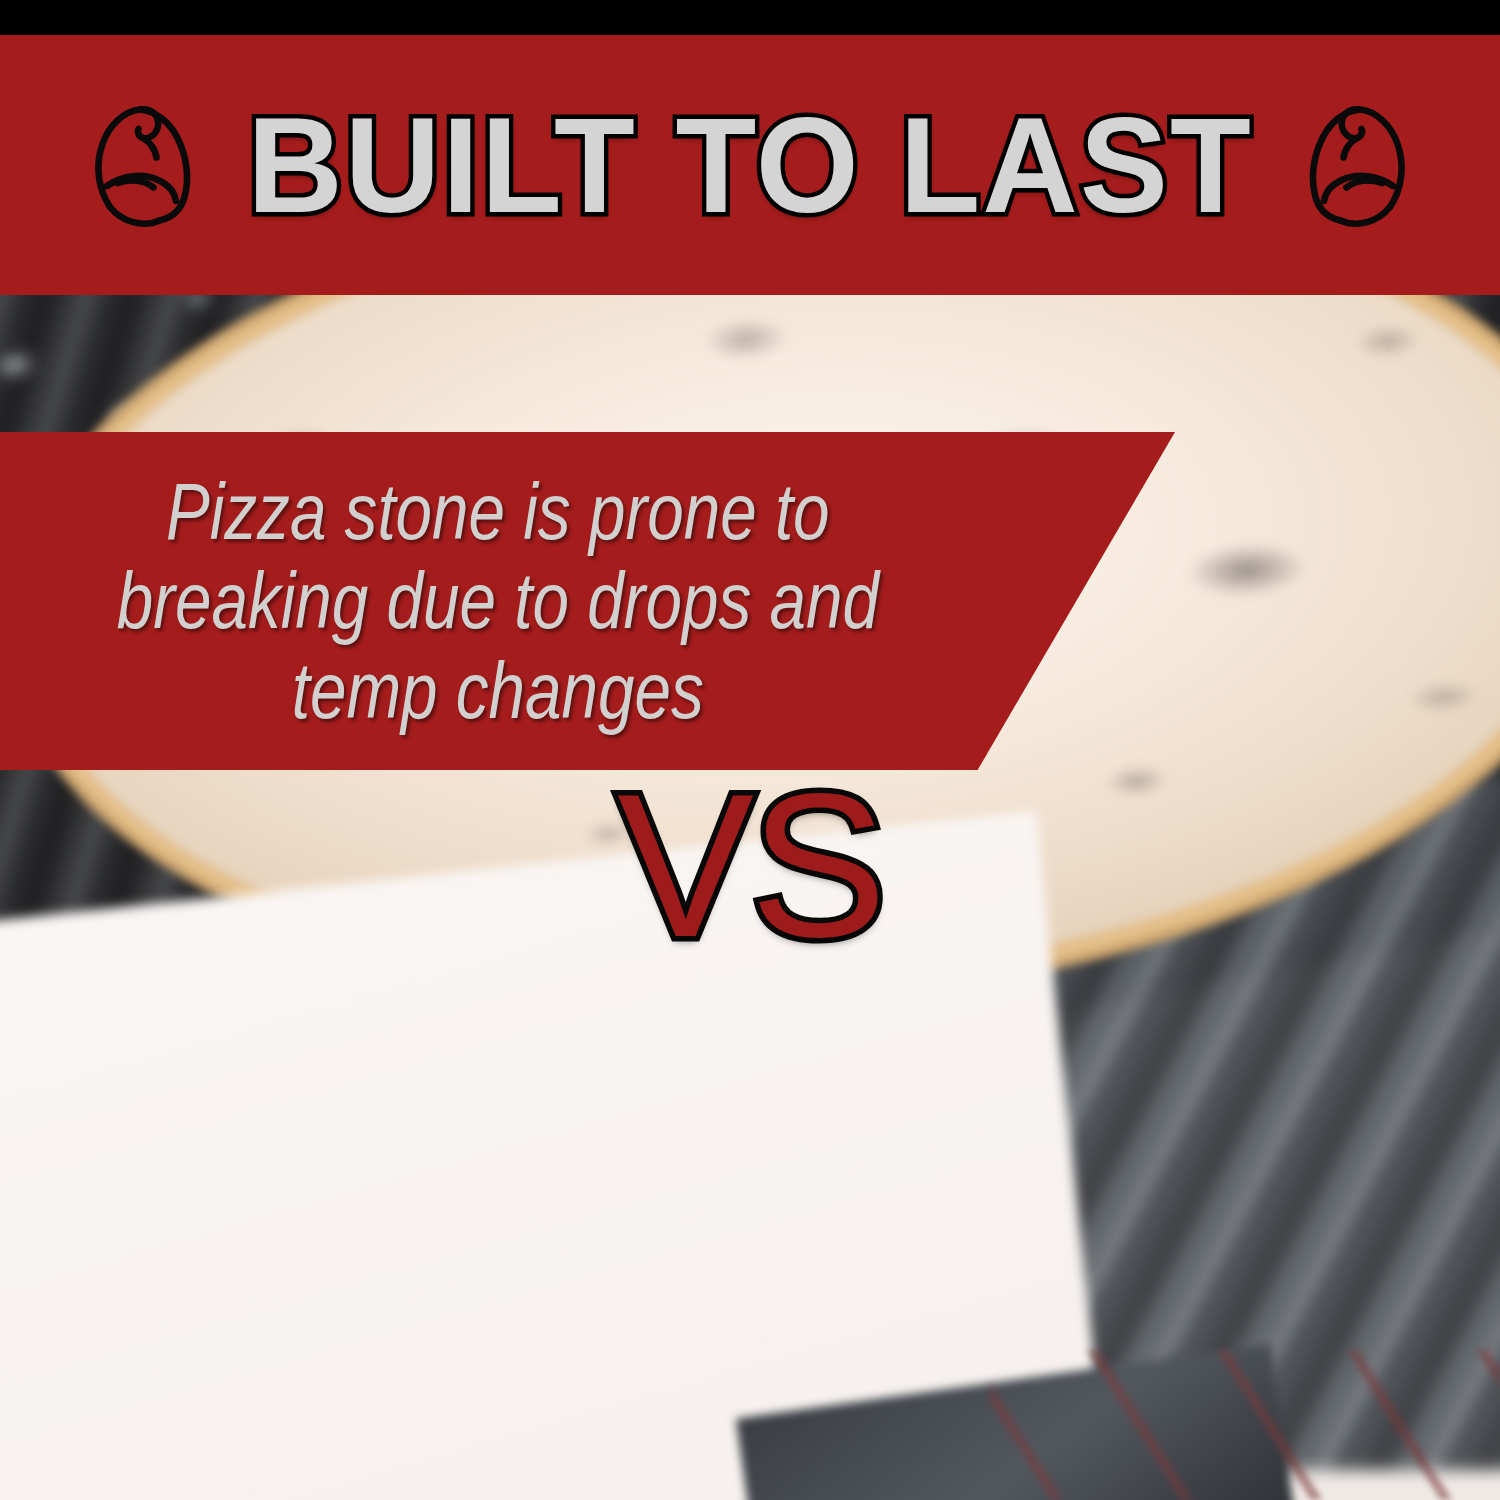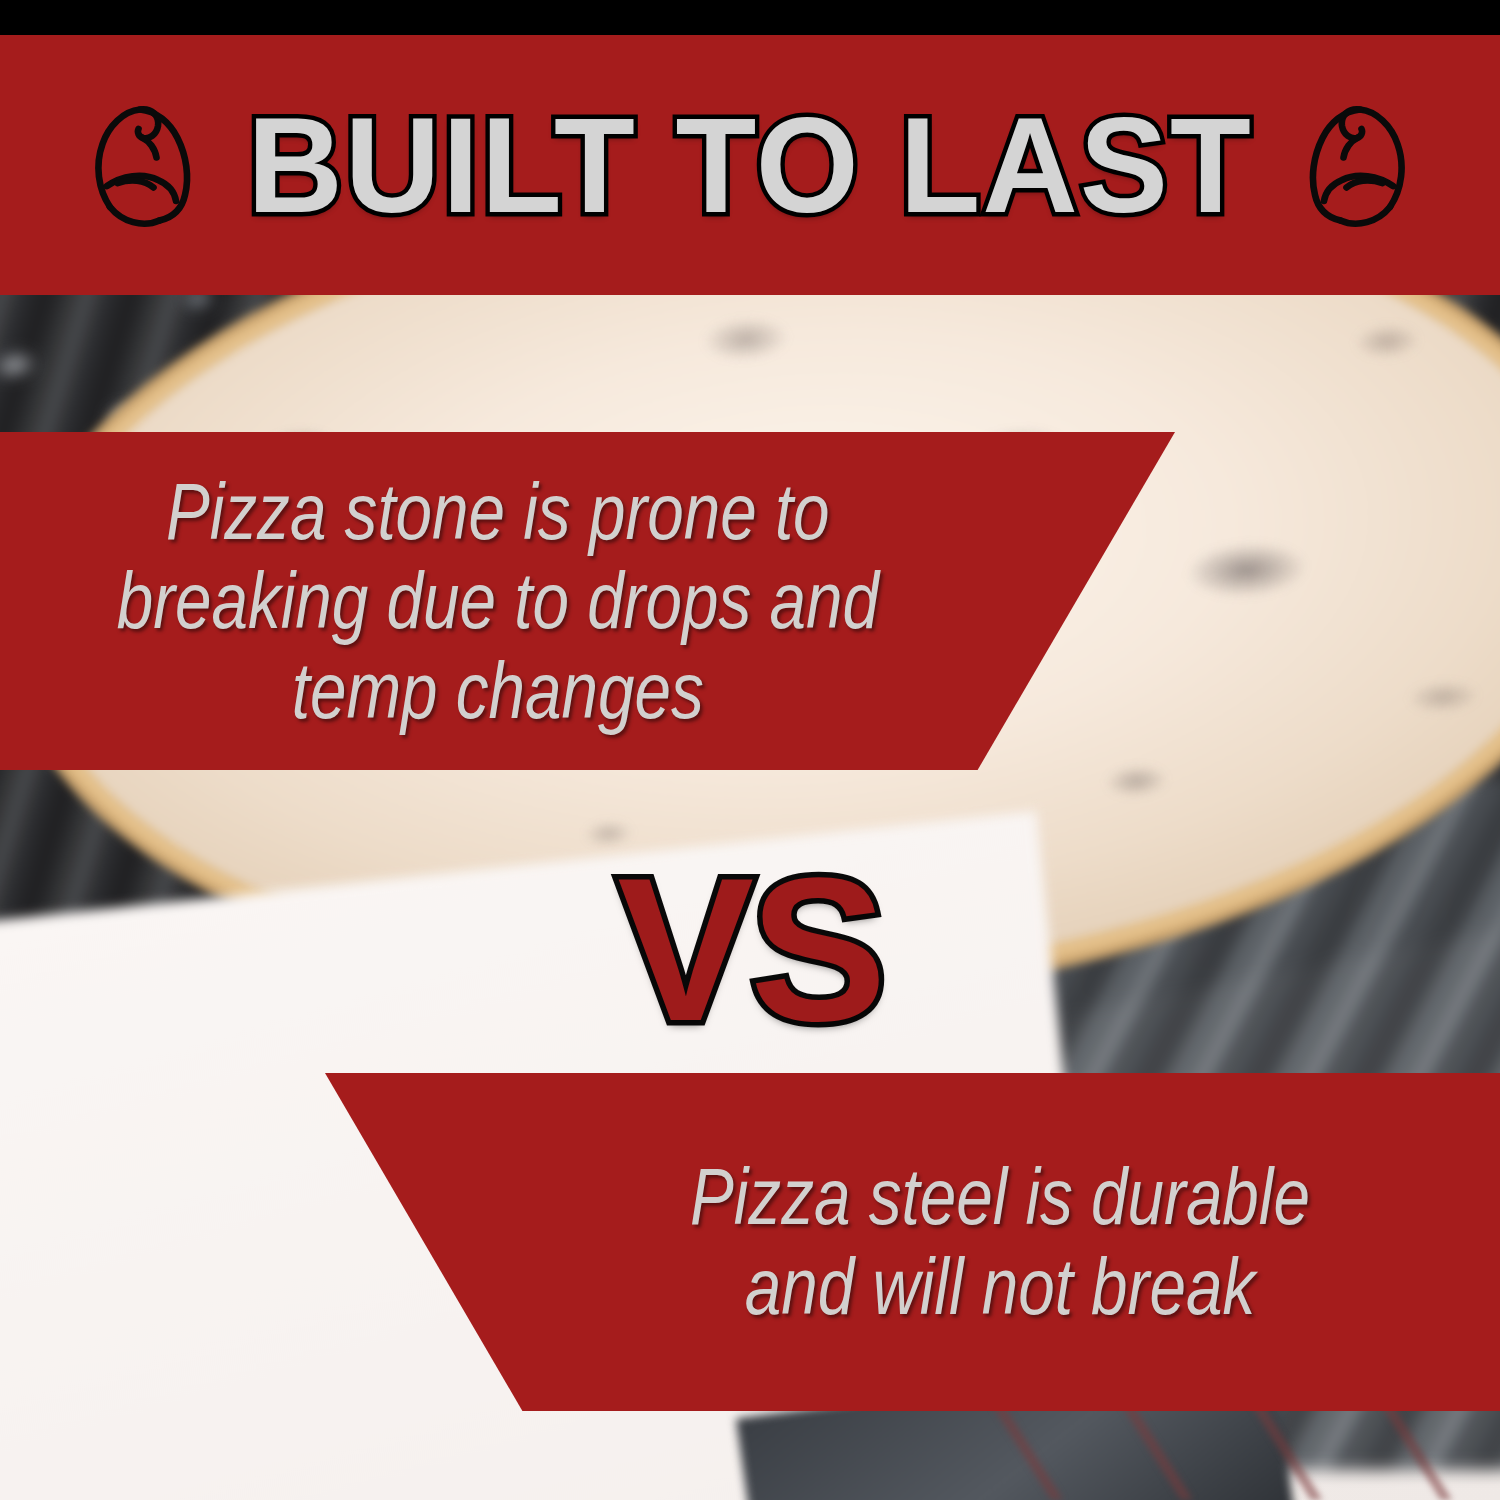--- a/index.html
+++ b/index.html
@@ -263,24 +263,24 @@
     width: 1175px;
     height: 338px;
     clip-path: polygon(0 0, 100% 0, 100% 100%, 16.8% 100%);
     padding-left: 175px;
   }
 
   
   .vs-badge {
     position: absolute;
     left: 50%;
-    top: 948px;
+    top: 864px;
     transform: translate(-50%, -50%);
     font-family: "Liberation Sans", sans-serif;
-    font-weight: bold;
+    font-weight: normal;
     font-size: 205px;
     line-height: 1;
     letter-spacing: -4px;
     color: #9E1B1B;
     -webkit-text-stroke: 11px #0A0A0A;
     paint-order: stroke fill;
     text-shadow: 0 5px 9px rgba(0,0,0,0.5);
   }
 </style>
 </head>
@@ -335,18 +335,14 @@
   </div>
 
   <div class="banner" id="banner-stone">
     <span class="banner-text">Pizza stone is prone to
 breaking due to drops and
 temp changes</span>
   </div>
 
   <div class="vs-badge">VS</div>
 
-  <div class="banner" id="banner-steel">
-    <span class="banner-text">Pizza steel is durable
-and will not break</span>
-  </div>
 
 </div>
 
 </body></html>

